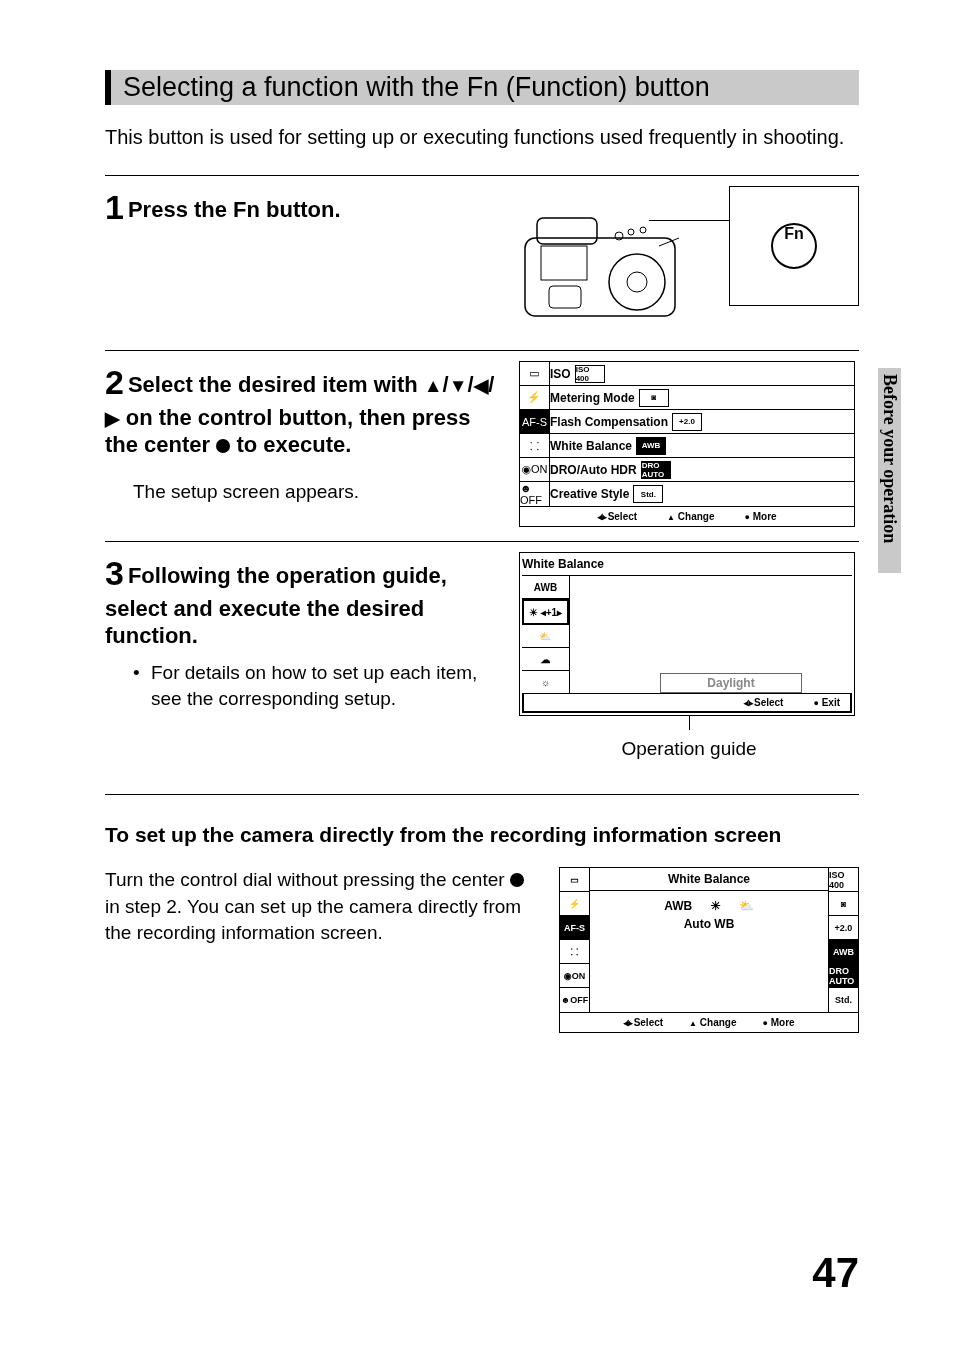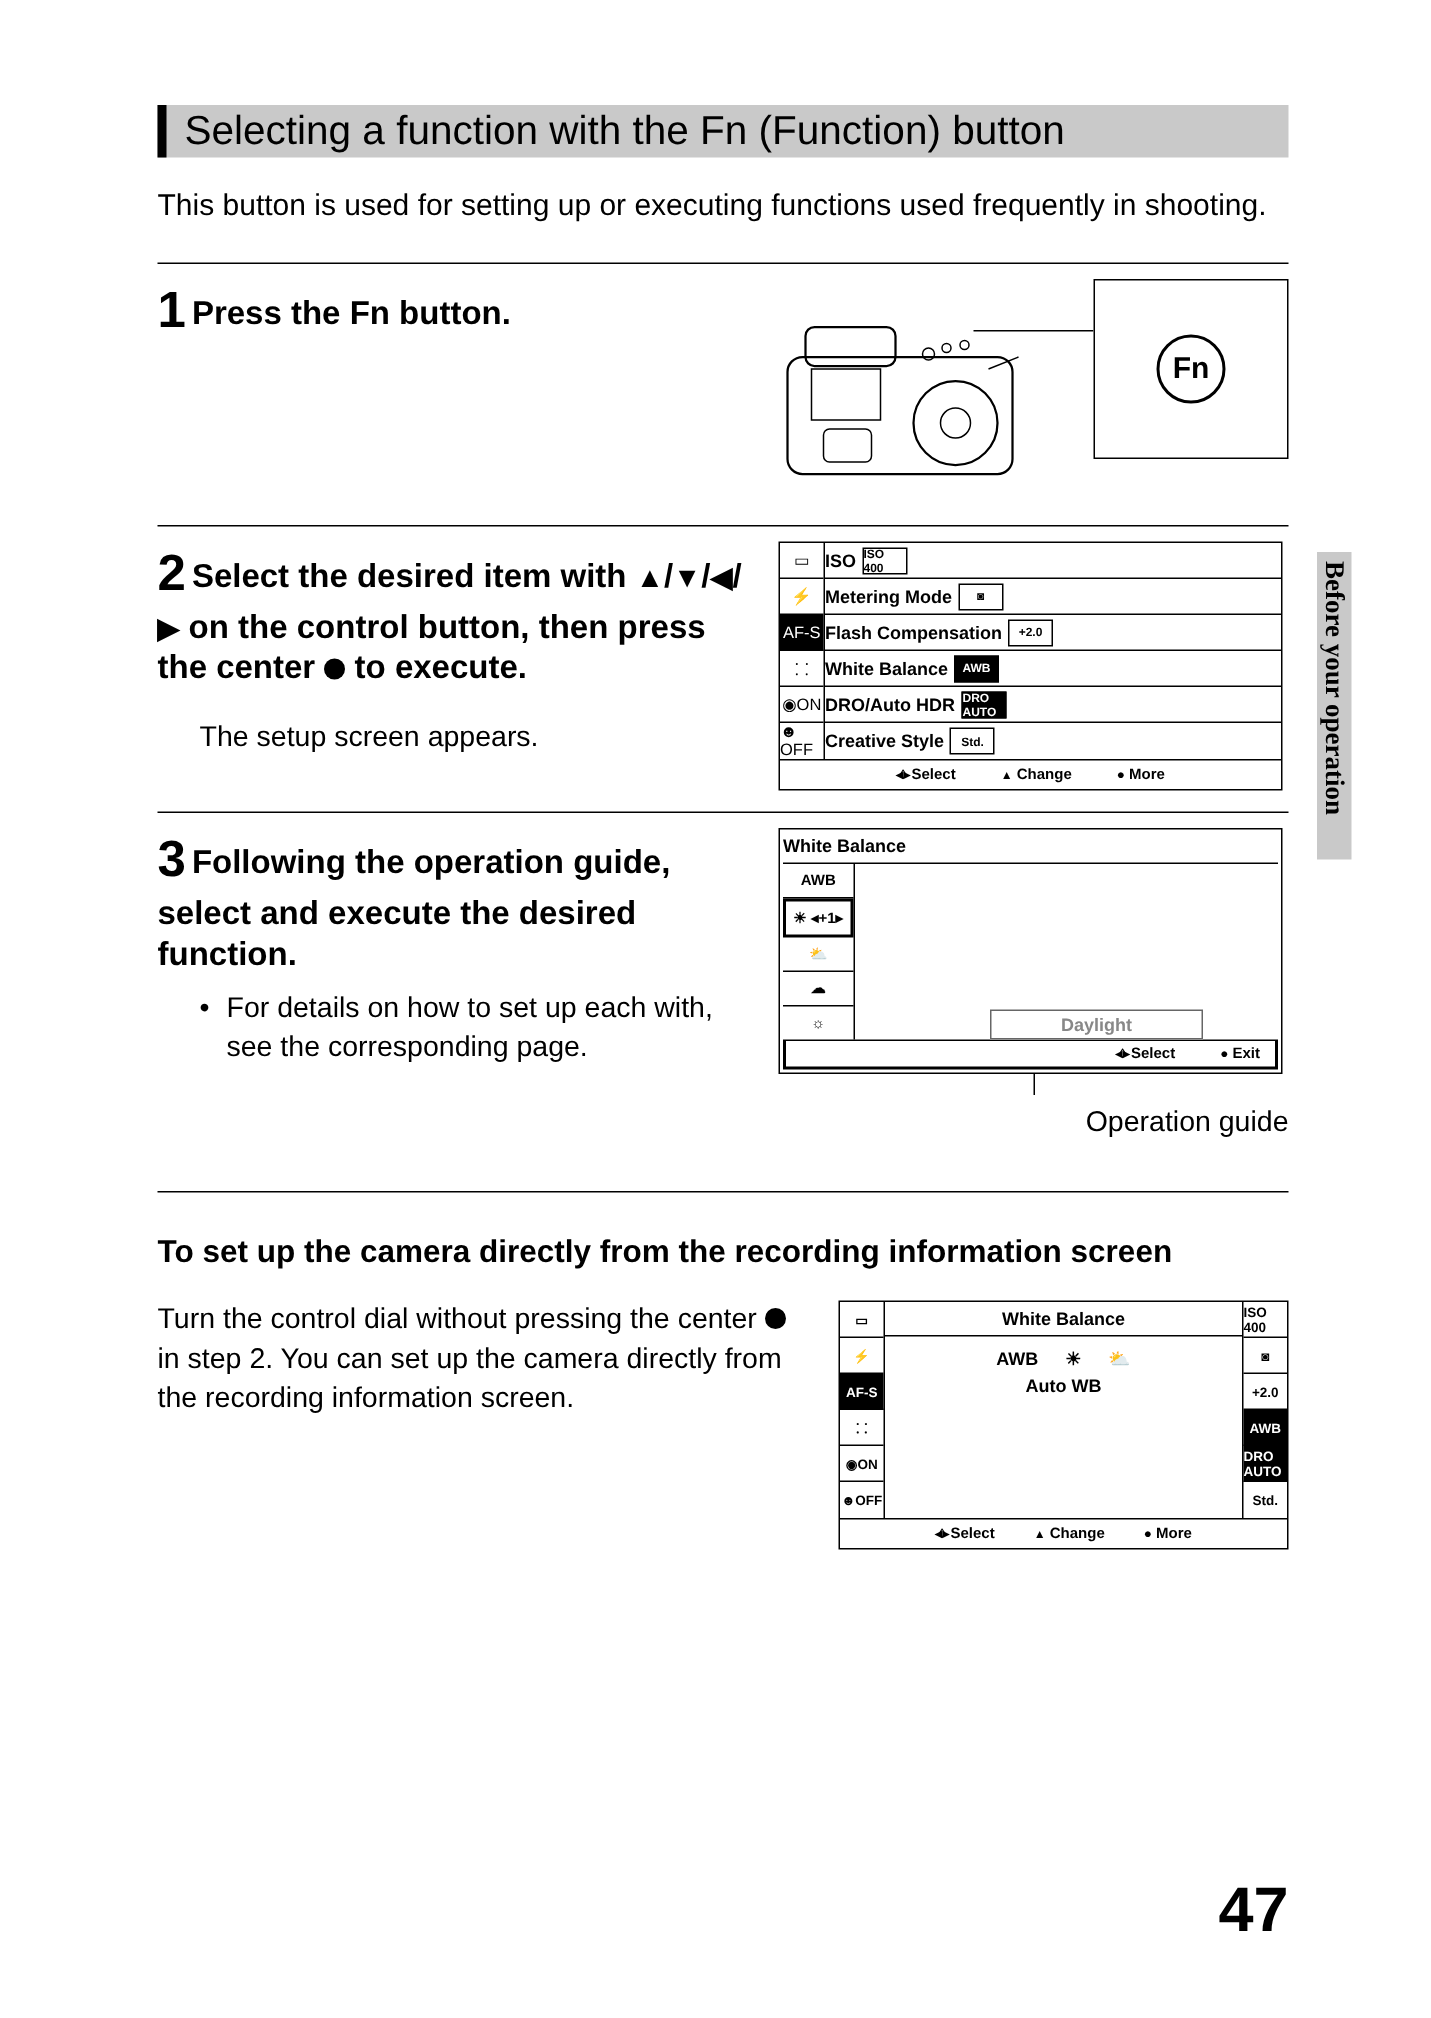--- a/index.html
+++ b/index.html
@@ -112,25 +112,25 @@
       align-items: center;
       justify-content: center;
       background: #fff;
     }
     .fn-circle {
       width: 46px;
       height: 46px;
       border: 2.5px solid #000;
       border-radius: 50%;
       display: flex;
-      align-items: center;
+      align-items: flex-start;
       justify-content: center;
       font-family: "Arial Narrow", Arial, sans-serif;
       font-weight: bold;
-      font-size: 20px;
+      font-size: 16px;
     }
     .leader-line {
       position: absolute;
       top: 34px;
       left: 130px;
       width: 80px;
       height: 1px;
       background: #000;
     }
     
@@ -259,21 +259,21 @@
       justify-content: flex-end;
       gap: 30px;
       padding-right: 10px;
       font-size: 10px;
       font-weight: bold;
     }
     .op-guide-label {
       font-family: "Arial Narrow", Arial, sans-serif;
       font-stretch: condensed;
       font-size: 19px;
-      text-align: right;
+      text-align: center;
       margin-top: 8px;
     }
     .op-guide-leader {
       width: 1px;
       height: 14px;
       background: #000;
       margin: 0 auto;
     }
     
     .subsection {
@@ -488,21 +488,21 @@
     </div>
   </div>
 </div>
 
 <div class="step-block">
   <div class="step-left">
     <div class="step-heading">
       <span class="step-num">3</span><span>Following the operation guide, select and execute the desired function.</span>
     </div>
     <ul class="bullet-list">
-      <li>For details on how to set up each with, see the corresponding page.</li>
+      <li>For details on how to set up each item, see the corresponding setup.</li>
     </ul>
   </div>
   <div class="illus-right">
     <div class="lcd2">
       <div class="lcd2-title">White Balance</div>
       <div class="lcd2-body">
         <div class="lcd2-left">
           <div class="lcd2-left-cell">AWB</div>
           <div class="lcd2-left-cell sel">☀ ◂+1▸</div>
           <div class="lcd2-left-cell">⛅</div>

